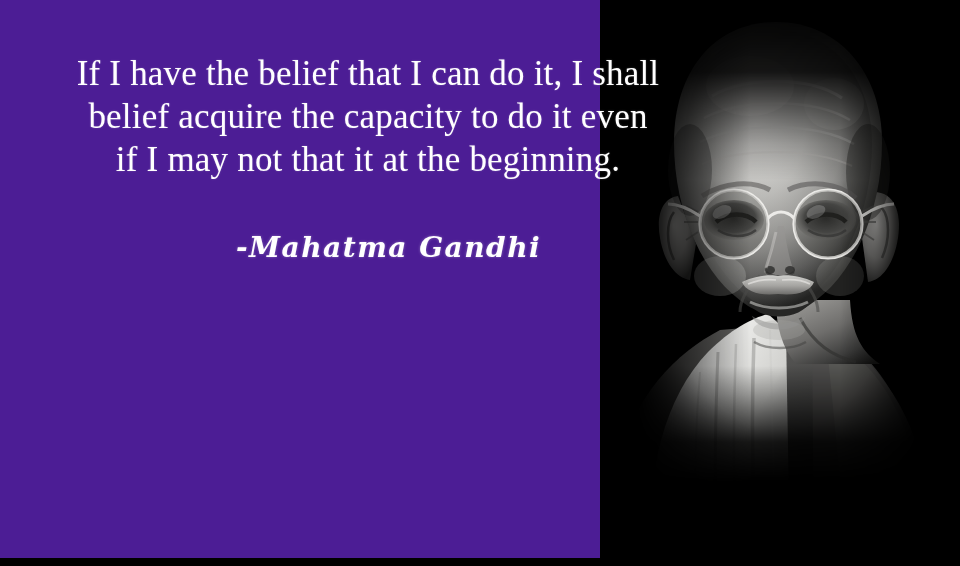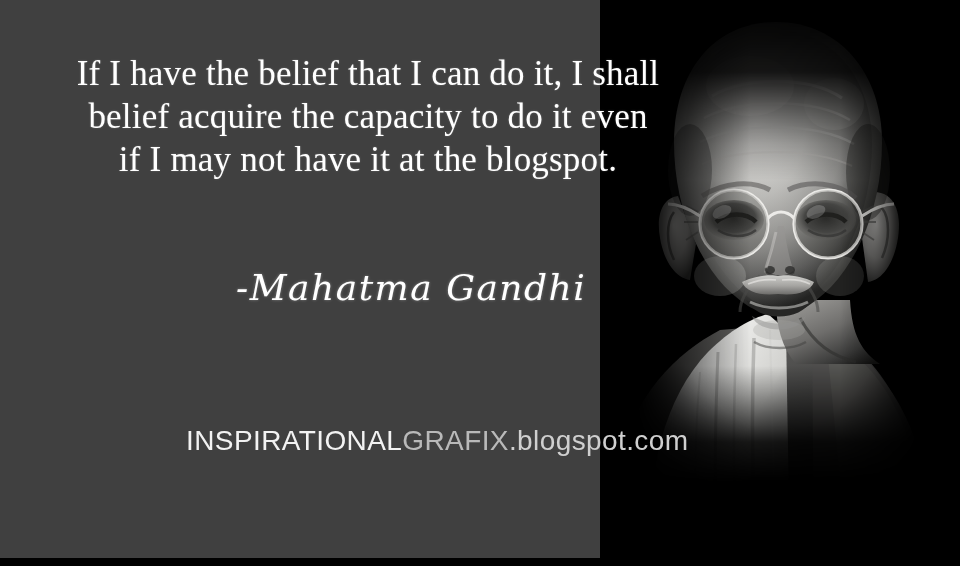--- a/index.html
+++ b/index.html
@@ -4,21 +4,21 @@
 <style>
   html, body {
     margin: 0;
     padding: 0;
     background: #000000;
   }
   #poster {
     position: relative;
     width: 960px;
     height: 558px;
-    background: #404040;
+    background: #4c1d95;
     overflow: hidden;
     font-family: "Liberation Serif", "DejaVu Serif", serif;
   }
 
   
   #portrait {
     position: absolute;
     left: 600px;
     top: 0;
     width: 360px;
@@ -75,27 +75,26 @@
   }
 
   
   #attribution {
     position: absolute;
     left: 236px;
     top: 222px;
     color: #ffffff;
     font-family: "DejaVu Serif", "Liberation Serif", serif;
     font-style: italic;
-    font-weight: normal;
-    font-size: 36px;
+    font-weight: bold;
+    font-size: 28px;
     line-height: 52px;
     letter-spacing: 1.5px;
     white-space: nowrap;
     text-shadow: 0 0 3px rgba(255,255,255,0.35);
-    margin-top: 40px;
   }
 
   
   #watermark {
     position: absolute;
     left: 186px;
     top: 424px;
     font-family: "Liberation Sans", "DejaVu Sans", sans-serif;
     font-size: 28px;
     line-height: 34px;
@@ -273,22 +272,19 @@
 
     <div class="vignette-left"></div>
     <div class="vignette-right"></div>
     <div class="vignette-top"></div>
     <div class="vignette-bottom"></div>
   </div>
 
   <div id="quote-block">
     <div class="quote-line">If I have the belief that I can do it, I shall</div>
     <div class="quote-line">belief acquire the capacity to do it even</div>
-    <div class="quote-line">if I may not have it at the blogspot.</div>
+    <div class="quote-line">if I may not that it at the beginning.</div>
   </div>
 
   <div id="attribution">-Mahatma Gandhi</div>
 
-  <div id="watermark">
-    <span class="wm-strong">INSPIRATIONAL</span><span class="wm-mid">GRAFIX</span><span class="wm-soft">.blogspot.com</span>
-  </div>
 
 </div>
 
 </body></html>

